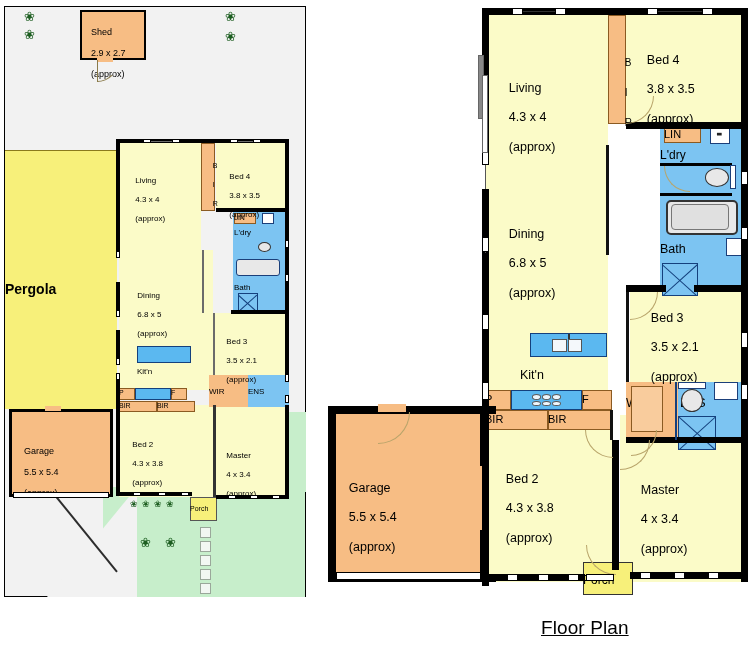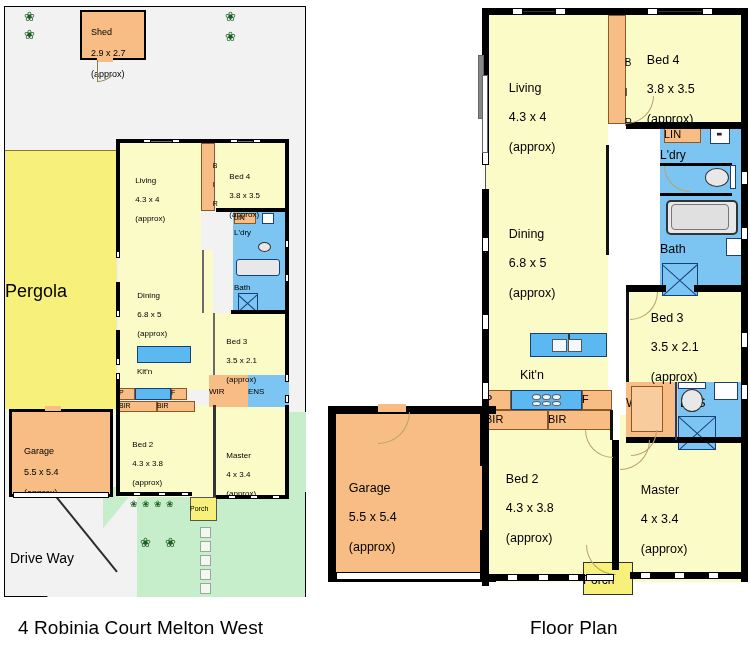--- a/index.html
+++ b/index.html
@@ -156,21 +156,21 @@
   <div class="plan" id="site" style="left:0;width:310px;height:600px">
 
     <div class="area" style="left:4px;top:6px;width:302px;height:591px;background:#f2f2f2;border:1px solid #000;"></div>
 
     <div class="area" style="left:103px;top:487px;width:202px;height:110px;background:#c7eecb;"></div>
     <div class="area" style="left:47px;top:487px;width:90px;height:110px;background:#f2f2f2;clip-path:polygon(0 100%,100% 0,100% 100%);"></div>
     <div class="area" style="left:188px;top:412px;width:118px;height:80px;background:#c7eecb;"></div>
     <div class="thinline" style="left:47px;top:487px;width:1.5px;height:110px;background:#2d2d2d;transform:rotate(-39deg);transform-origin:top left;"></div>
 
     <div class="area" style="left:5px;top:150px;width:112px;height:259px;background:#f7f07a;border-top:1px solid #8a7a1c;"></div>
-    <div class="lbl" style="left:5px;top:281px;width:112px;font-size:18px;">Pergola</div>
+    <div class="lbl" style="left:5px;top:281px;width:112px;font-size:14px;font-weight:bold;">Pergola</div>
 
     <div class="area" style="left:80px;top:10px;width:66px;height:50px;background:#f7bd84;border:2.5px solid #000;"></div>
     <div class="lbl" style="left:76px;top:16px;width:74px;font-size:9px;">
       <span>Shed</span><br>
       <span>2.9 x 2.7</span><br>
       <span>(approx)</span>
     </div>
     <div class="win" style="left:97px;top:57px;width:16px;height:5px;background:#f7bd84;border:none;"></div>
     <div class="swing" style="left:97px;top:60px;width:22px;height:22px;border-color:#8a7a4a;border-top-color:transparent;border-left-color:transparent;border-right-color:transparent;border-bottom:1px solid #8a7a4a;clip-path:polygon(0 0,100% 0,100% 100%,0 100%);border-radius:0 0 100% 0;border-top:none;border-left:1px solid #8a7a4a;"></div>
 
@@ -304,21 +304,20 @@
     <div class="win" style="left:285px;top:274px;width:4px;height:8px;"></div>
     <div class="win" style="left:285px;top:374px;width:4px;height:8px;"></div>
     <div class="win" style="left:285px;top:395px;width:4px;height:8px;"></div>
     <div class="win" style="left:133px;top:492px;width:8px;height:4px;"></div>
     <div class="win" style="left:158px;top:492px;width:8px;height:4px;"></div>
     <div class="win" style="left:181px;top:492px;width:8px;height:4px;"></div>
     <div class="win" style="left:228px;top:495px;width:8px;height:4px;"></div>
     <div class="win" style="left:250px;top:495px;width:8px;height:4px;"></div>
     <div class="win" style="left:272px;top:495px;width:8px;height:4px;"></div>
 
-    <div class="lbl" style="left:10px;top:550px;width:130px;font-size:14px;">Drive Way</div>
 
     <div class="pav" style="left:200px;top:527px;width:11px;height:11px;"></div>
     <div class="pav" style="left:200px;top:541px;width:11px;height:11px;"></div>
     <div class="pav" style="left:200px;top:555px;width:11px;height:11px;"></div>
     <div class="pav" style="left:200px;top:569px;width:11px;height:11px;"></div>
     <div class="pav" style="left:200px;top:583px;width:11px;height:11px;"></div>
   </div>
 
   <div class="plan" id="floor" style="left:320px;width:430px;height:600px">
 
@@ -503,15 +502,14 @@
 
     <div class="win" style="left:187px;top:574px;width:11px;height:7px;"></div>
     <div class="win" style="left:218px;top:574px;width:11px;height:7px;"></div>
     <div class="win" style="left:248px;top:574px;width:11px;height:7px;"></div>
     <div class="win" style="left:320px;top:572px;width:11px;height:7px;"></div>
     <div class="win" style="left:354px;top:572px;width:11px;height:7px;"></div>
     <div class="win" style="left:388px;top:572px;width:11px;height:7px;"></div>
     <div class="win" style="left:266px;top:574px;width:28px;height:7px;"></div>
   </div>
 
-  <div class="caption" style="left:18px;top:617px;">4 Robinia Court Melton West</div>
-  <div class="caption" style="left:530px;top:617px;">Floor Plan</div>
+  <div class="caption" style="left:541px;top:617px;text-decoration:underline;">Floor Plan</div>
 </div>
 
 </body></html>

